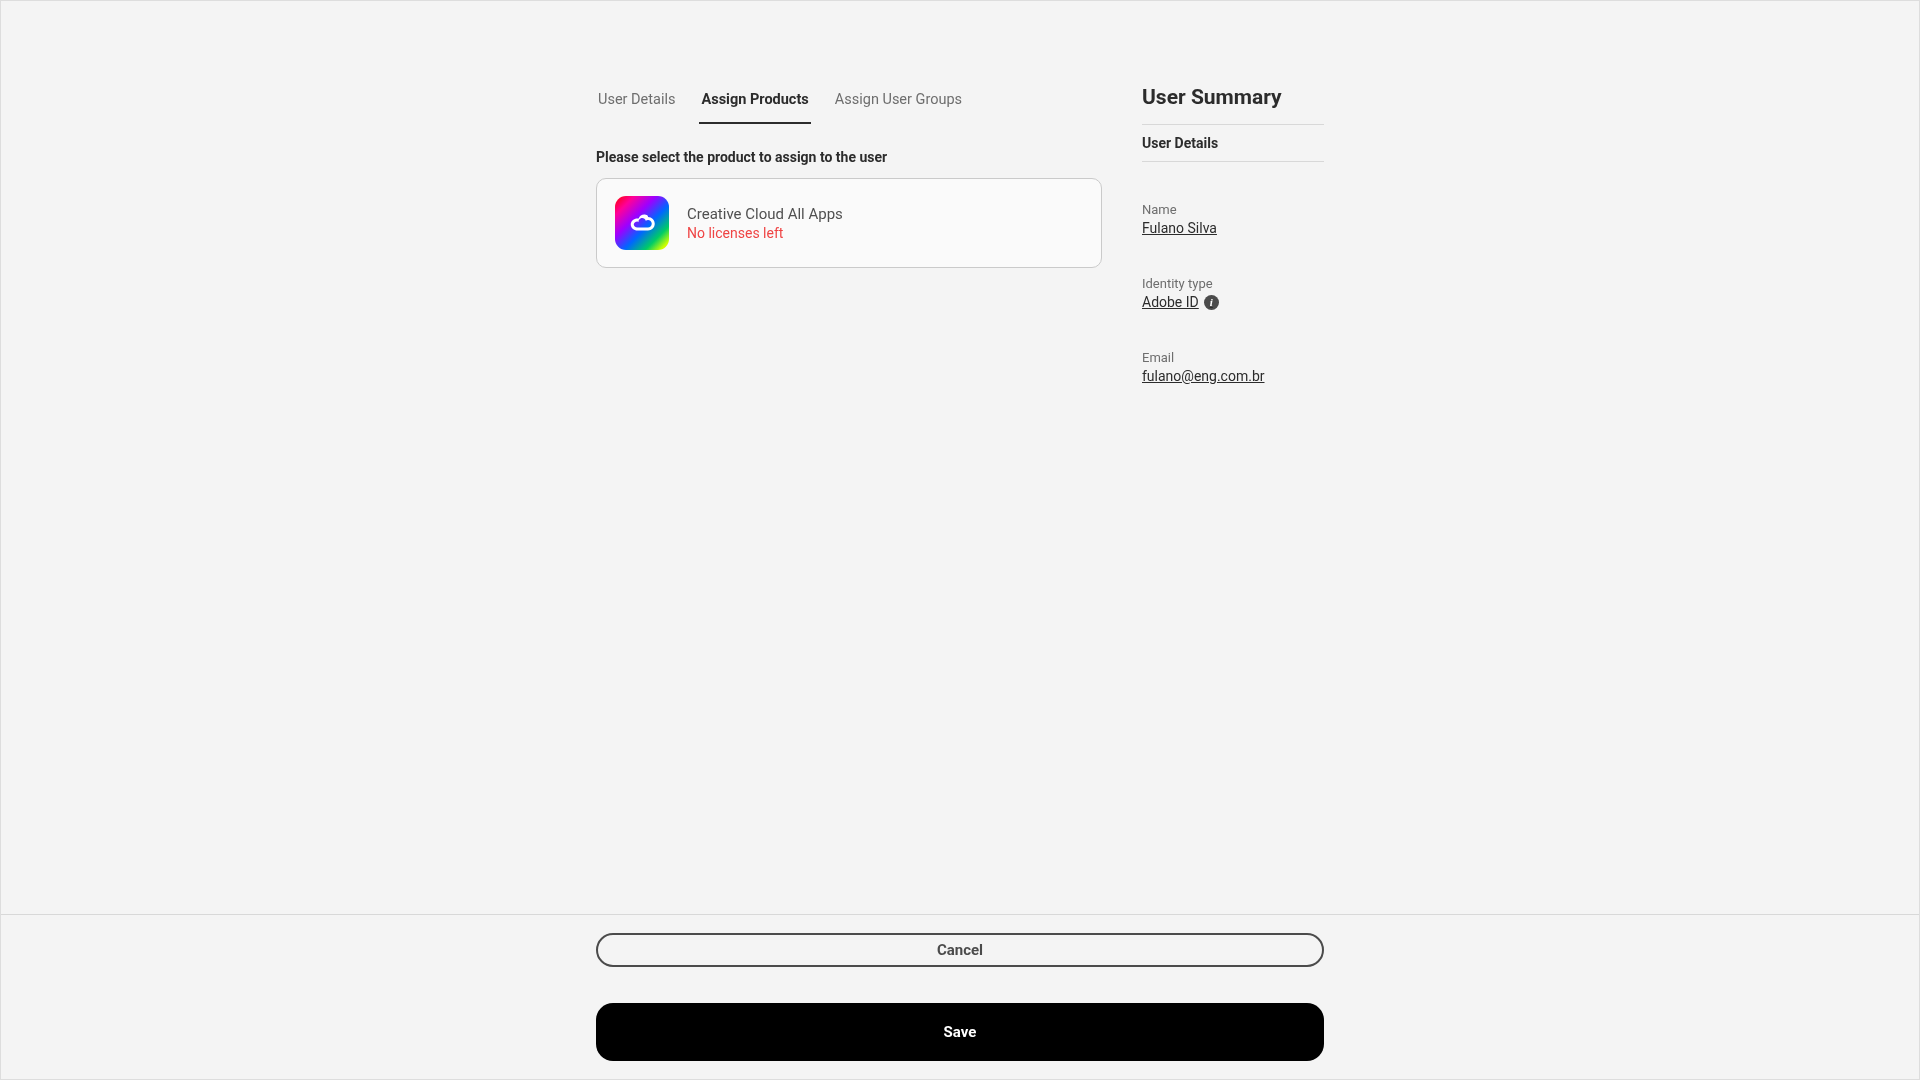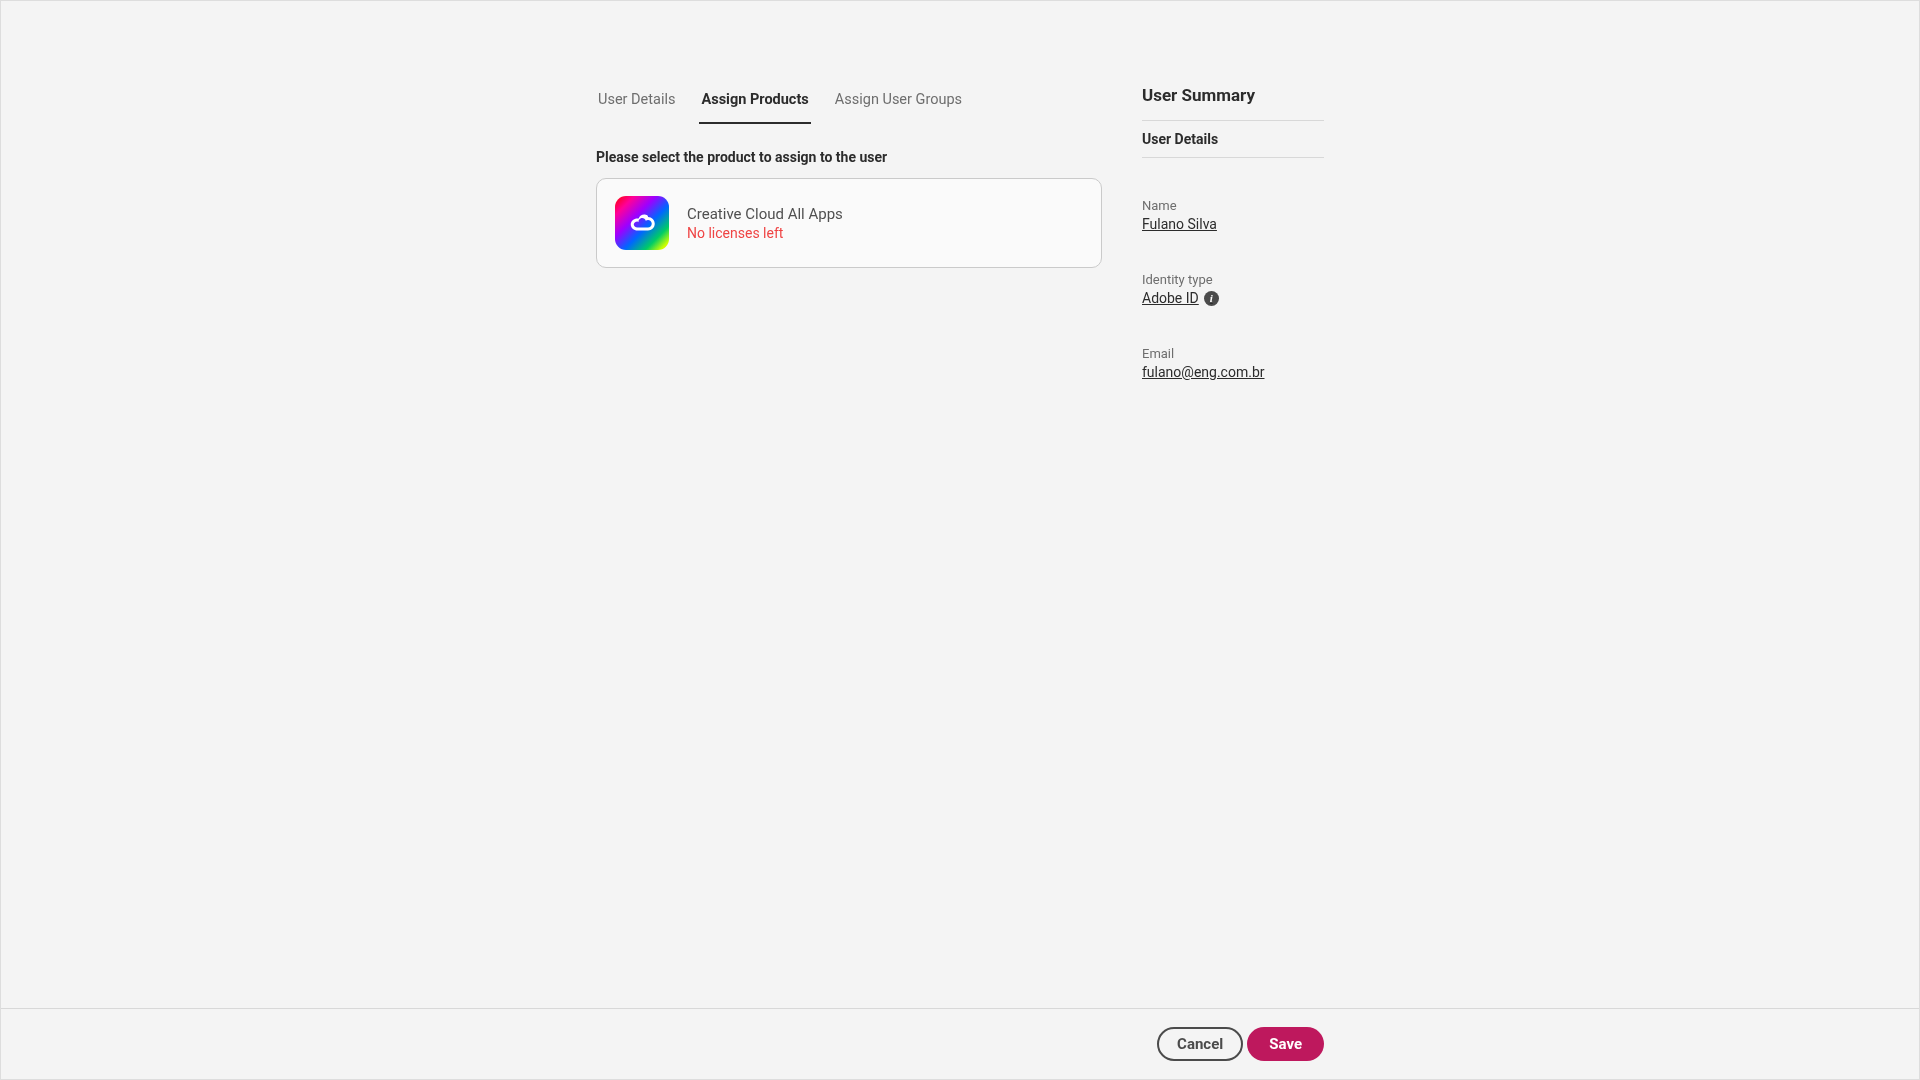--- a/index.html
+++ b/index.html
@@ -128,21 +128,21 @@
       font-size: 14px;
       color: #ef4444;
     }
     
     .sidebar {
       width: 182px;
       flex-shrink: 0;
     }
     
     .sidebar-title {
-      font-size: 17px;
+      font-size: 21px;
       font-weight: 700;
       color: #2c2c2c;
       padding-bottom: 15px;
       margin-top: 2px;
     }
     
     .sidebar-section-title {
       font-size: 14px;
       font-weight: 700;
       color: #2c2c2c;
@@ -198,44 +198,45 @@
       padding: 18px 0;
       display: flex;
       justify-content: flex-end;
     }
     
     .footer-inner {
       width: 728px;
       margin: 0 auto;
       display: flex;
       justify-content: flex-end;
-      gap: 4px;
+      gap: 36px;
       padding-right: 0;
+      flex-direction: column;
     }
     
     .btn {
       padding: 8px 20px;
       border-radius: 17px;
       font-size: 15px;
       font-weight: 700;
       cursor: pointer;
       border: none;
     }
     
     .btn-secondary {
       background: transparent;
       color: #4b4b4b;
       border: 2px solid #4b4b4b;
       padding: 6px 18px;
     }
     
     .btn-primary {
-      background: #be185d;
+      background: #000000;
       color: white;
-      padding: 4px 22px;
+      padding: 20px 22px;
     }
   </style>
 </head>
 <body>
 
 <div class="container">
 
   <div class="content-wrapper">
     <div class="main-content">
 

